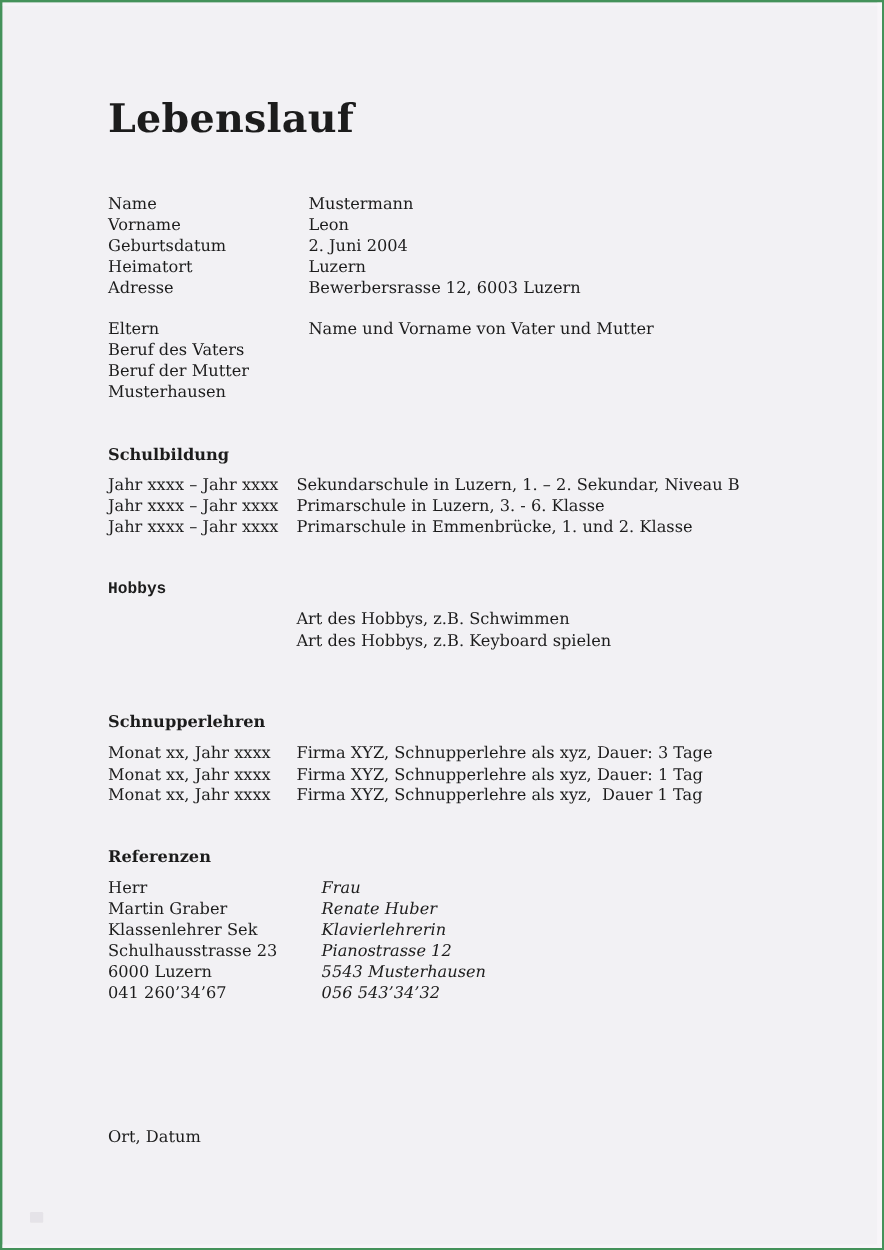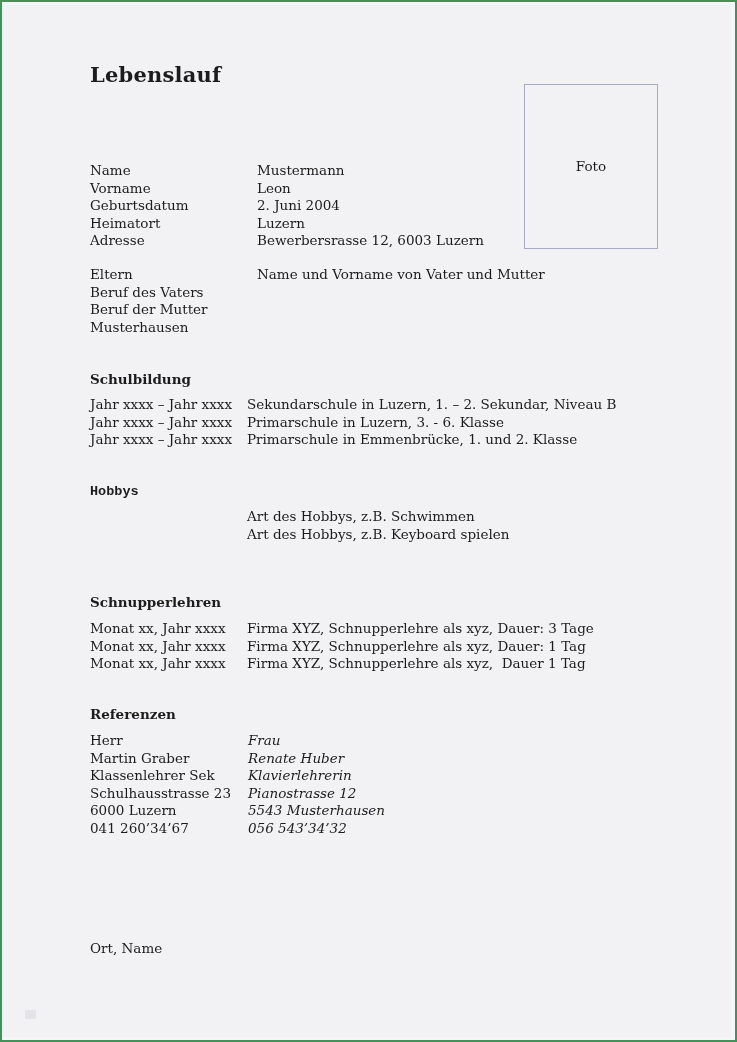--- a/index.html
+++ b/index.html
@@ -22,22 +22,22 @@
   }
   .inner-edge {
     position: absolute;
     inset: 0;
     pointer-events: none;
     box-shadow: inset -4px -3px 0 rgba(252,248,252,0.55), inset 0 3px 0 rgba(252,248,252,0.35);
   }
   .doc-title {
     position: absolute;
     left: 88px;
-    top: 56px;
-    font-size: 21px;
+    top: 80px;
+    font-size: 33px;
     line-height: 34px;
     font-weight: bold;
     letter-spacing: 0.2px;
   }
   .photo-box {
     position: absolute;
     left: 522px;
     top: 82px;
     width: 134px;
     height: 165px;
@@ -72,23 +72,20 @@
   }
 </style>
 </head>
 <body>
 
 <div class="page">
   <div class="inner-edge"></div>
 
   <h1 class="doc-title" style="margin:0;">Lebenslauf</h1>
 
-  <div class="photo-box">
-    <span>Foto</span>
-  </div>
 
   <div class="block" style="top:160px;">
     <div class="row">
       <span class="lbl">Name</span>
       <span class="val">Mustermann</span>
     </div>
     <div class="row">
       <span class="lbl">Vorname</span>
       <span class="val">Leon</span>
     </div>
@@ -163,35 +160,35 @@
       <span class="lbl">Monat xx, Jahr xxxx</span>
       <span class="val">Firma XYZ, Schnupperlehre als xyz, Dauer: 1 Tag</span>
     </div>
     <div class="row narrow">
       <span class="lbl">Monat xx, Jahr xxxx</span>
       <span class="val">Firma XYZ, Schnupperlehre als xyz,  Dauer 1 Tag</span>
     </div>
   </div>
 
   <div class="section-heading" style="top:704px;">Referenzen</div>
-  <div class="block ref-cols" style="top:730px;">
+  <div class="block ref-cols" style="top:730px;gap:20px;">
     <div class="ref-col1">
       <div>Herr</div>
       <div>Martin Graber</div>
       <div>Klassenlehrer Sek</div>
       <div>Schulhausstrasse 23</div>
       <div>6000 Luzern</div>
       <div>041 260’34’67</div>
     </div>
     <div class="ref-col2">
       <div>Frau</div>
       <div>Renate Huber</div>
       <div>Klavierlehrerin</div>
       <div>Pianostrasse 12</div>
       <div>5543 Musterhausen</div>
       <div>056 543’34’32</div>
     </div>
   </div>
 
-  <div class="footer-line">Ort, Name</div>
+  <div class="footer-line">Ort, Datum</div>
 
   <div class="faint-mark"></div>
 </div>
 
 </body></html>

